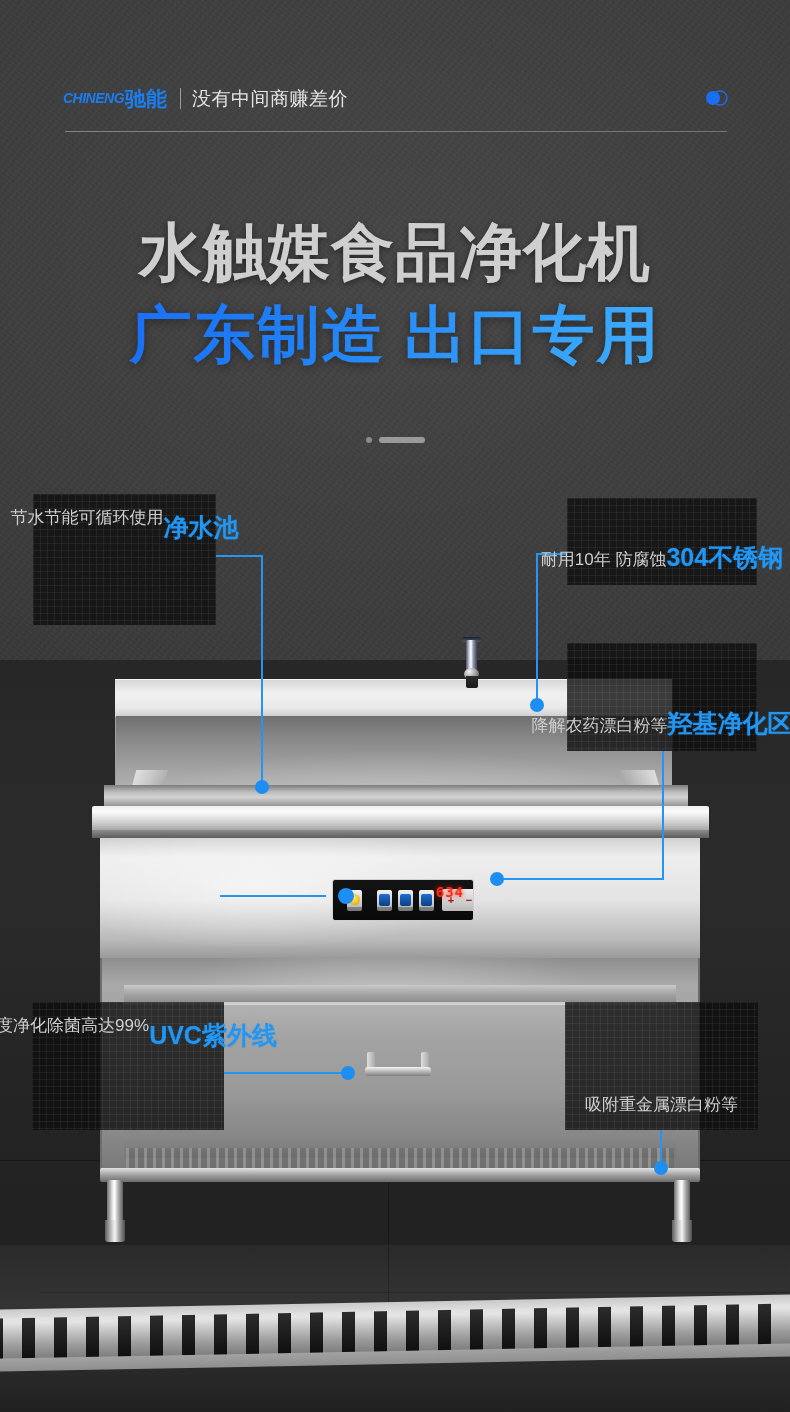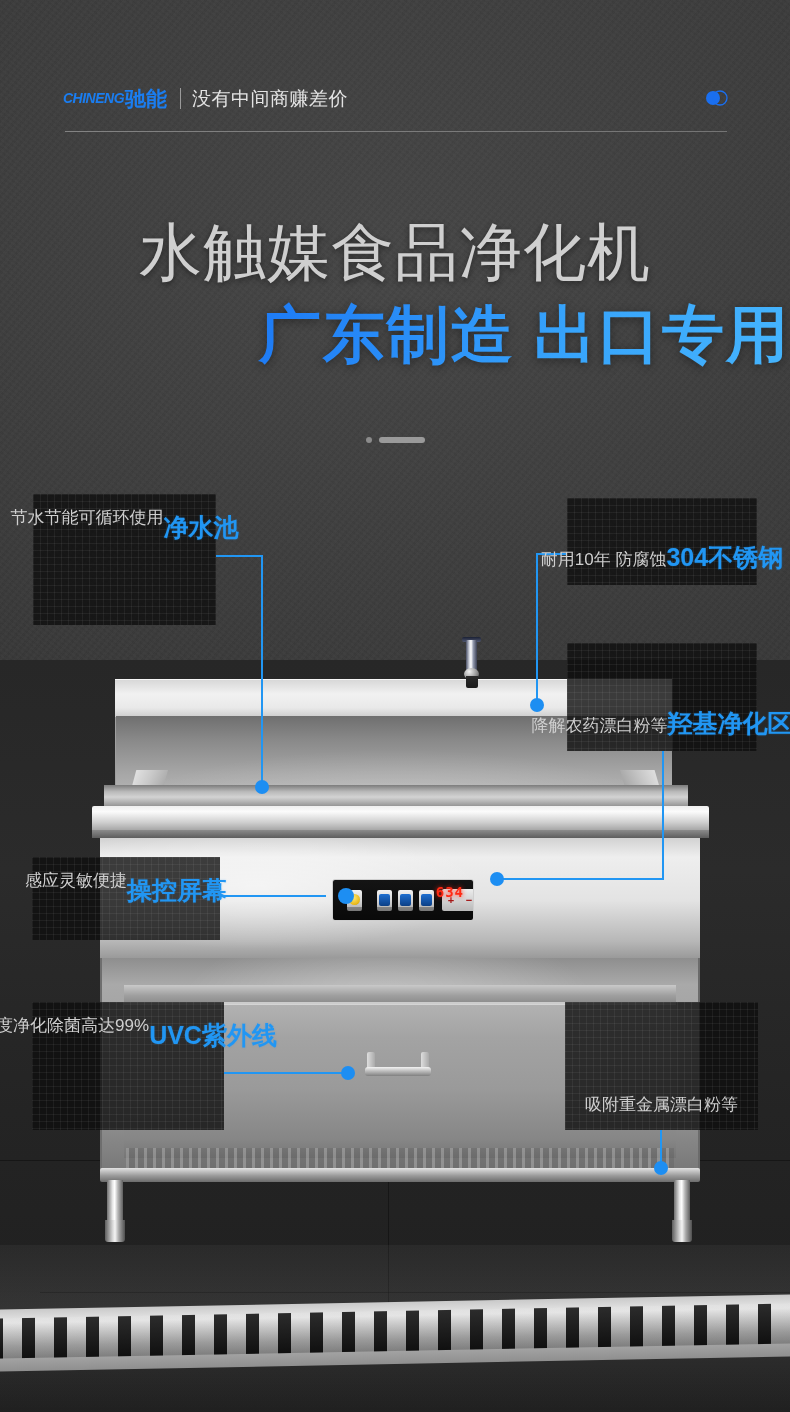--- a/index.html
+++ b/index.html
@@ -89,32 +89,32 @@
     opacity: .85;
   }
 
   
   .title-main {
     position: absolute;
     left: 0; top: 219px;
     width: 790px;
     text-align: center;
     font-size: 63px;
-    font-weight: 400;
+    font-weight: 700;
     letter-spacing: 1px;
     color: #cfcfcf;
     z-index: 20;
     line-height: 1.05;
     text-shadow: 0 2px 6px rgba(0,0,0,.45);
   }
   .title-sub {
     position: absolute;
     left: 0; top: 302px;
     width: 790px;
-    text-align: right;
+    text-align: center;
     font-size: 62px;
     font-weight: bold;
     letter-spacing: 2px;
     z-index: 20;
     line-height: 1.08;
     background: linear-gradient(100deg, #1565f5 0%, #1f7df5 35%, #37a4fb 72%, #45b4fd 100%);
     -webkit-background-clip: text;
     background-clip: text;
     color: transparent;
     filter: drop-shadow(0 2px 5px rgba(0,0,0,.40));
@@ -626,24 +626,20 @@
     <div class="sub">耐用10年 防腐蚀</div>
     <div class="title">304不锈钢</div>
   </div>
 
   <div class="callout right-align" id="callout-2">
     <div class="sub">降解农药</div>
     <div class="sub">漂白粉等</div>
     <div class="title">羟基净化区</div>
   </div>
 
-  <div class="callout left-align" id="callout-3">
-    <div class="sub">感应灵敏便捷</div>
-    <div class="title">操控屏幕</div>
-  </div>
 
   <div class="callout left-align" id="callout-4">
     <div class="sub">深度净化</div>
     <div class="sub">除菌高达99%</div>
     <div class="title">UVC紫外线</div>
   </div>
 
   <div class="callout right-align" id="callout-5">
     <div class="sub">吸附重金属</div>
     <div class="sub">漂白粉等</div>

